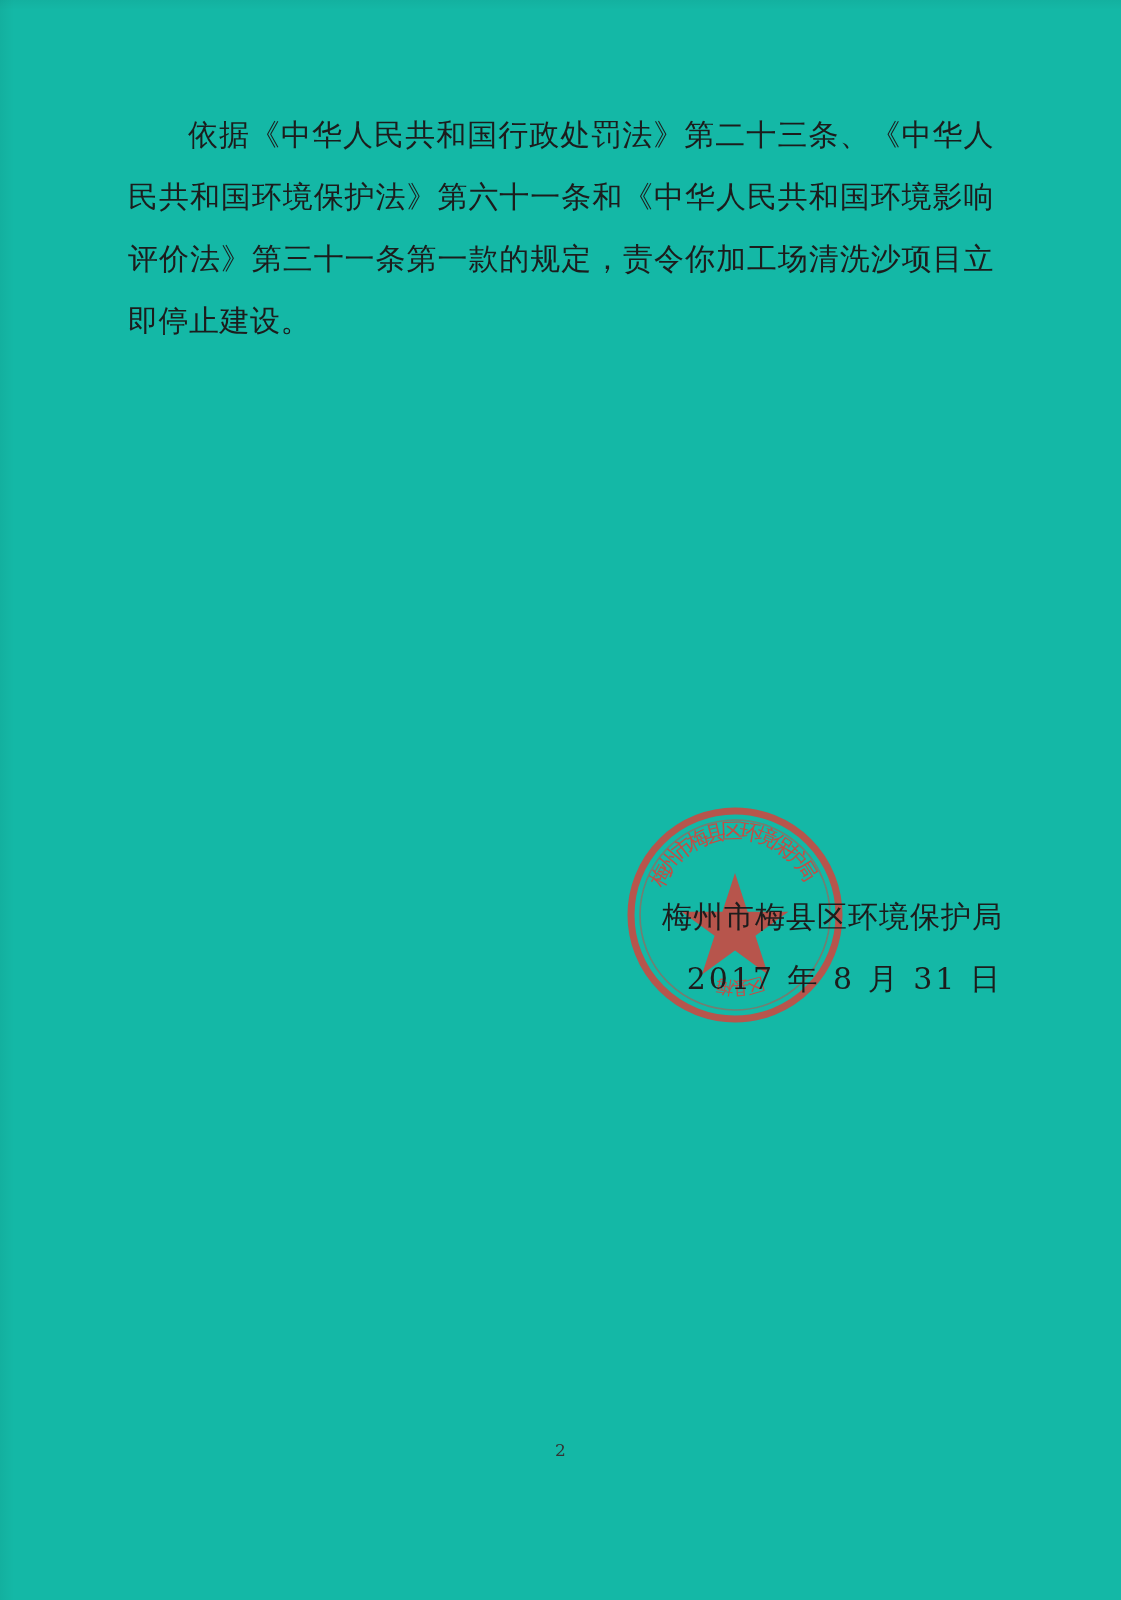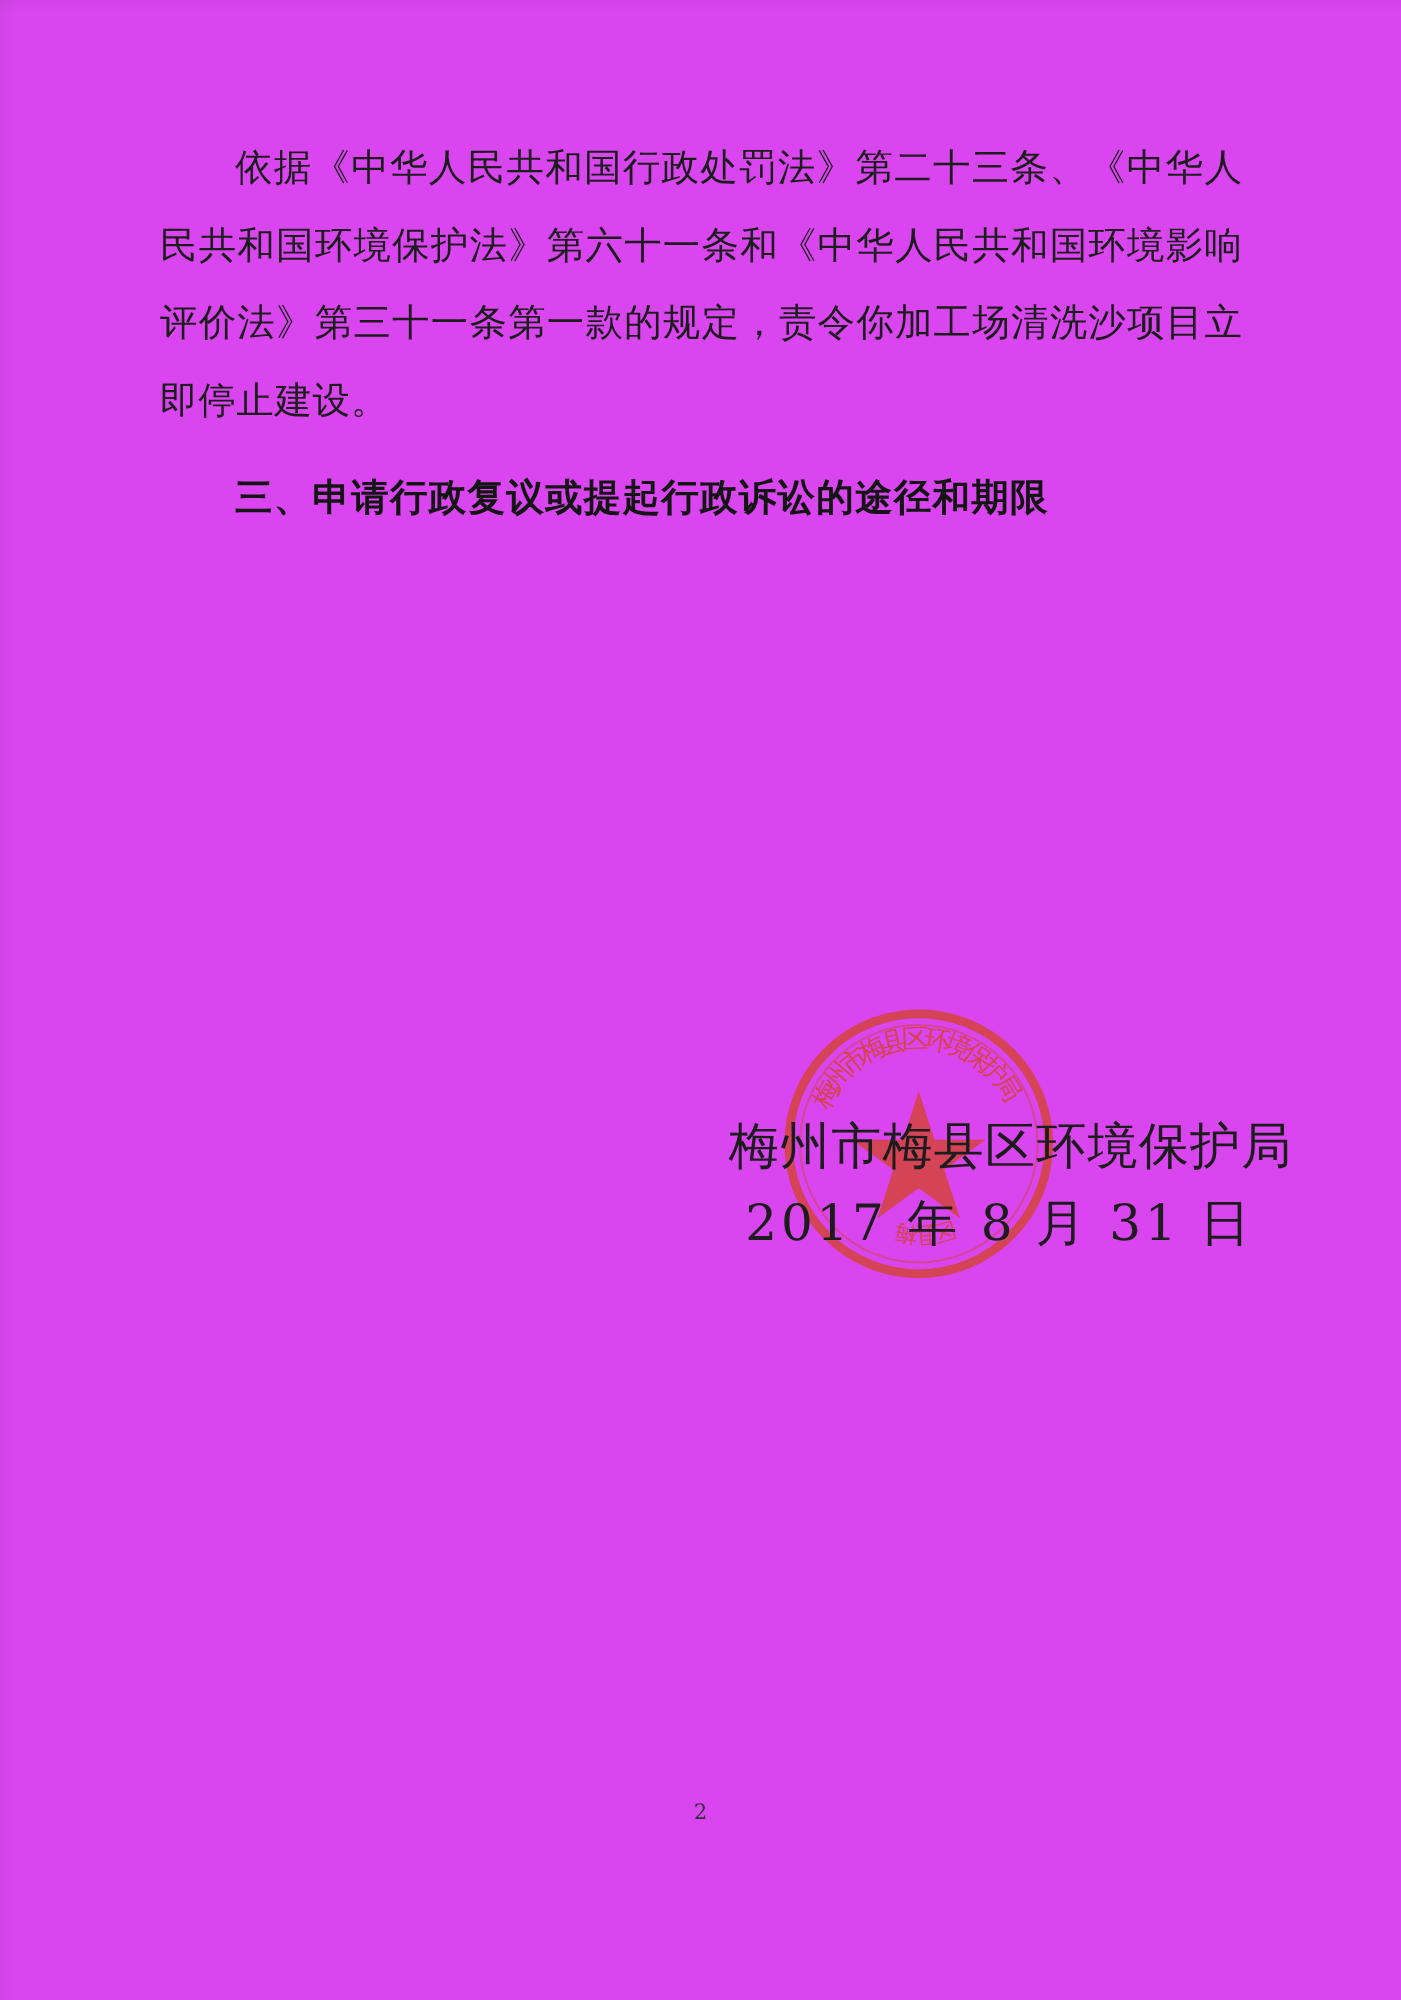--- a/index.html
+++ b/index.html
@@ -11,21 +11,21 @@
     width: 1121px;
     height: 1600px;
     position: relative;
     font-family: "DejaVu Serif", "Liberation Serif", serif;
     color: #1a1a1a;
     overflow: hidden;
   }
   .page {
     position: absolute;
     inset: 0;
-    background: #d946ef;
+    background: #14b8a6;
   }
   .content {
     position: absolute;
     left: 128px;
     top: 104px;
     width: 866px;
   }
   p.para {
     margin: 0 0 0 0;
     font-size: 30px;
@@ -45,21 +45,21 @@
     letter-spacing: 1px;
     color: #141414;
     font-family: "DejaVu Sans", "Liberation Sans", sans-serif;
   }
   .signature {
     position: absolute;
     right: 118px;
     top: 886px;
     width: 420px;
     text-align: right;
-    font-size: 40px;
+    font-size: 30px;
     line-height: 62px;
     letter-spacing: 1px;
     color: #1c1c1c;
   }
   .signature .org { white-space: nowrap; }
   .signature .date { white-space: nowrap; letter-spacing: 3px; }
   .seal {
     position: absolute;
     left: 620px;
     top: 800px;
@@ -91,21 +91,20 @@
 </style>
 </head>
 <body>
 
 <div class="page">
   <div class="edge-shadow-left"></div>
   <div class="edge-shadow-top"></div>
 
   <div class="content">
     <p class="para">依据《中华人民共和国行政处罚法》第二十三条、《中华人民共和国环境保护法》第六十一条和《中华人民共和国环境影响评价法》第三十一条第一款的规定，责令你加工场清洗沙项目立即停止建设。</p>
-    <h2 class="section">三、申请行政复议或提起行政诉讼的途径和期限</h2>
   </div>
 
   <div class="seal">
     <svg width="230" height="230" viewBox="0 0 230 230" xmlns="http://www.w3.org/2000/svg">
       <g fill="none" stroke="#d4433c" stroke-opacity="0.85">
         <circle cx="115" cy="115" r="104" stroke-width="7"></circle>
         <circle cx="115" cy="115" r="95" stroke-width="1.6" stroke-opacity="0.5"></circle>
       </g>
       <path d="M115 73 l12.6 38.8 h40.8 l-33 24 12.6 38.8 -33-24 -33 24 12.6-38.8 -33-24 h40.8 z" fill="#d4433c" fill-opacity="0.85"></path>
       <g fill="#d4433c" fill-opacity="0.92" font-family="DejaVu Serif, Liberation Serif, serif" font-size="21">

